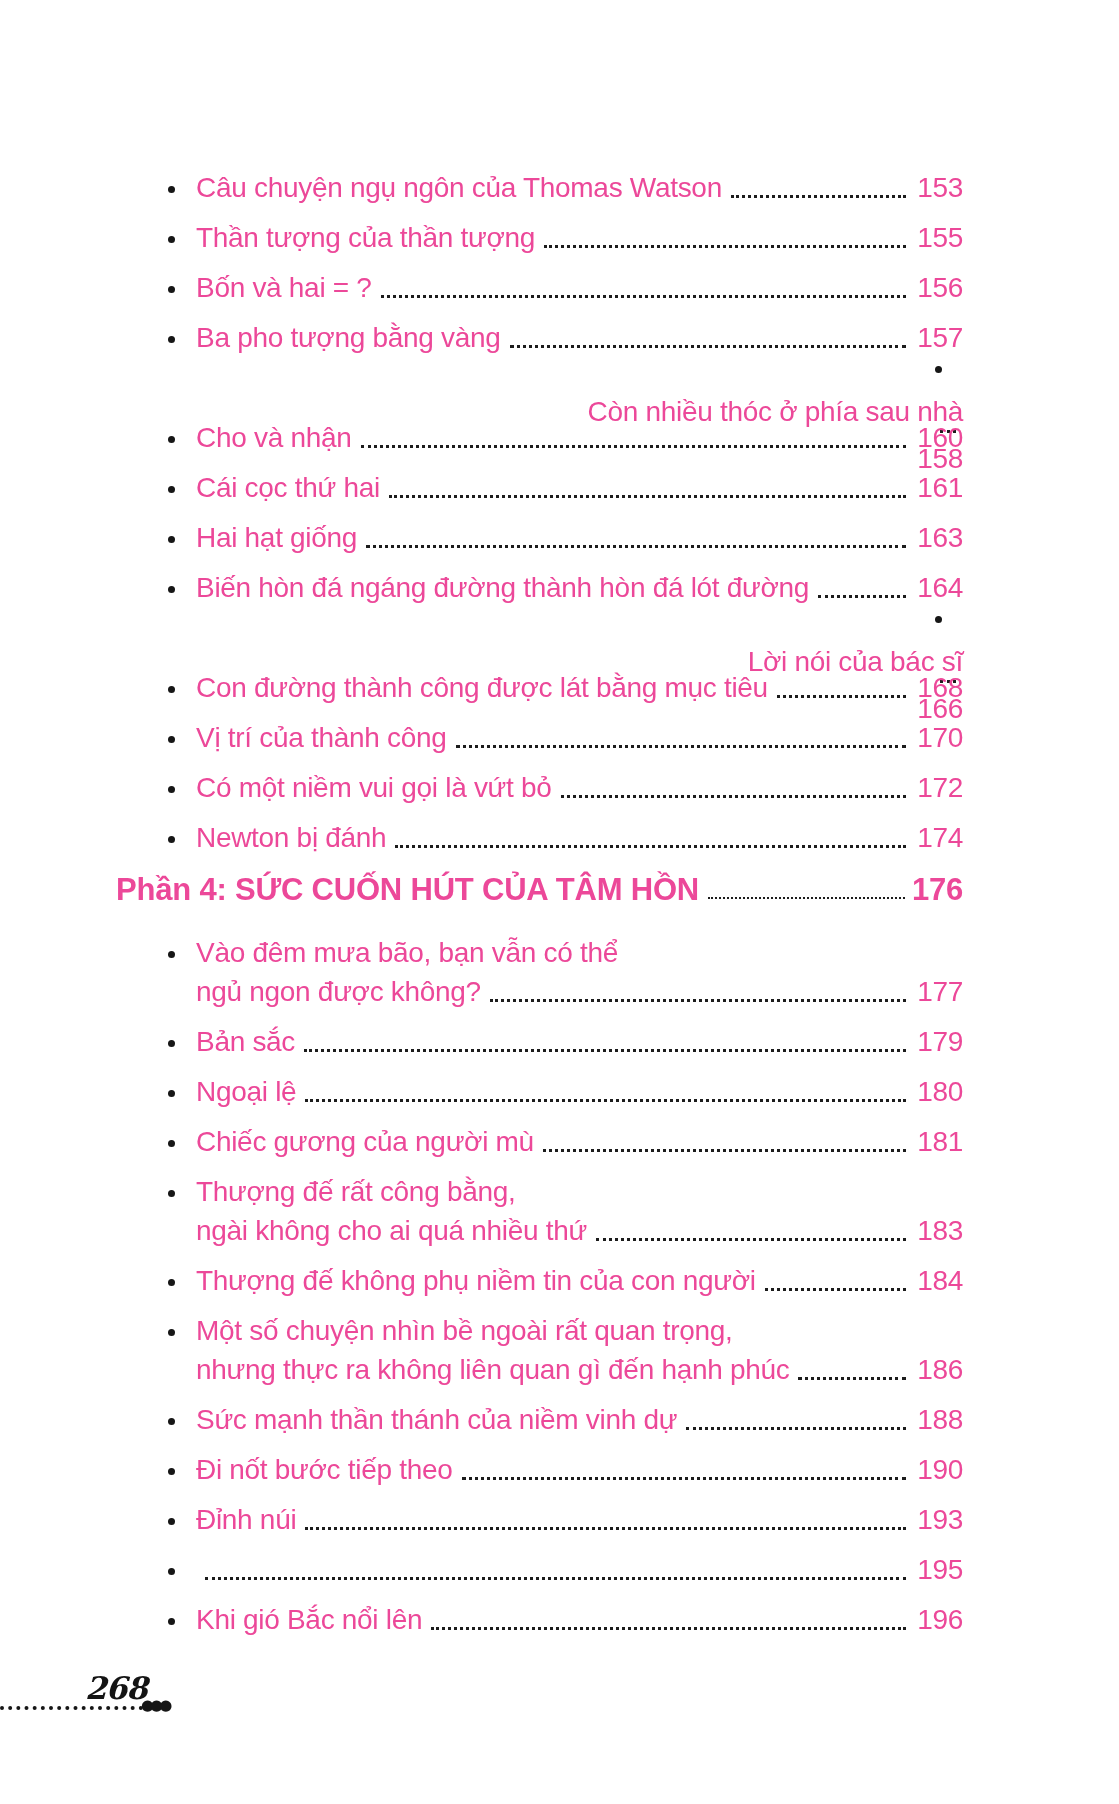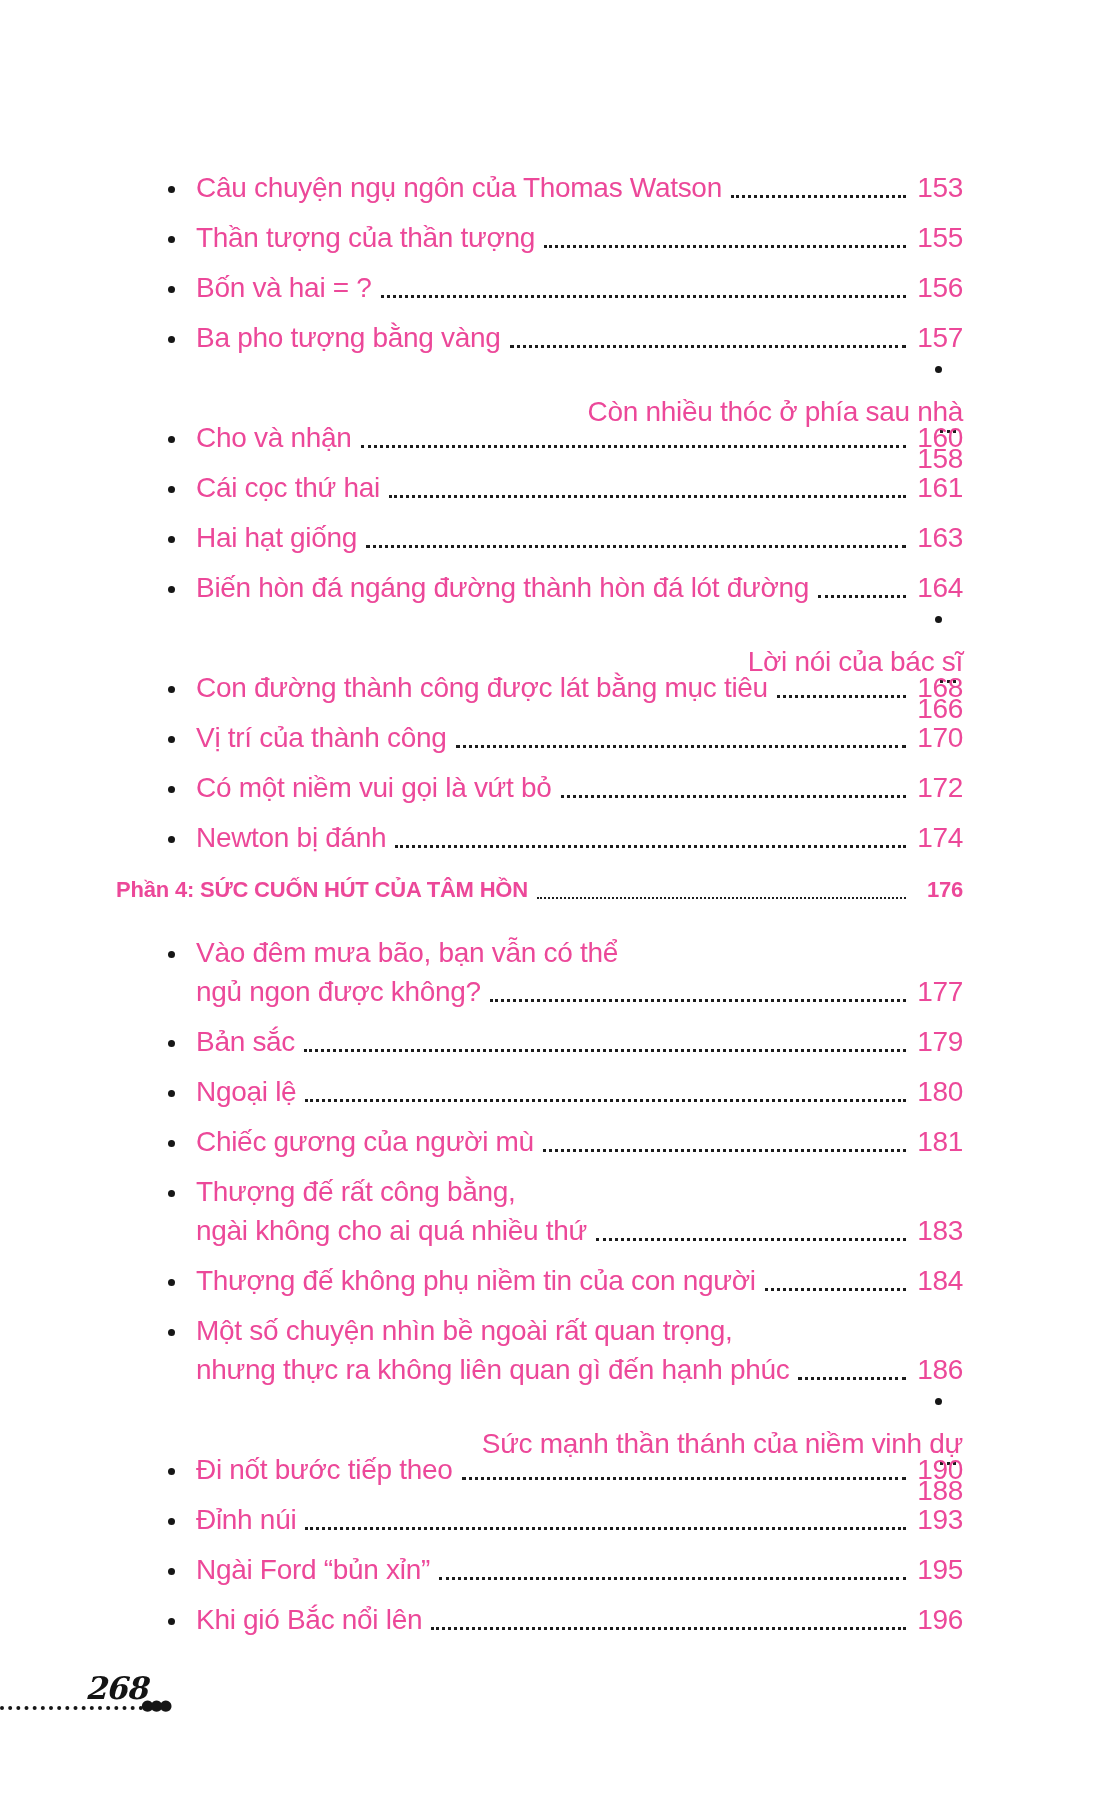--- a/index.html
+++ b/index.html
@@ -27,21 +27,21 @@
   .label { flex:0 0 auto; }
   .leader {
     flex:1 1 auto; min-width:16px; height:0;
     border-bottom:3px dotted #1c1c1c;
     margin:0 7px 8px 9px;
   }
   .leader.thin {
     border-bottom-width:2px; margin-bottom:9px;
   }
   .pagenum { flex:0 0 auto; min-width:50px; text-align:right; }
-  .section { font-weight:bold; font-size:22px; letter-spacing:-0.2px; }
+  .section { font-weight:bold; font-size:31px; letter-spacing:-0.2px; }
   .section .pagenum { font-weight:bold; }
   
   .footer-folio {
     position:absolute; left:88px; top:1670px;
     font-family:"DejaVu Serif","Liberation Serif",serif;
     font-style:italic; font-weight:bold; font-size:31px; color:#141414;
     letter-spacing:-1px; transform:skewX(-4deg);
   }
   .footer-rule { position:absolute; left:0; top:1700px; width:175px; height:16px; }
   .footer-rule .small-dots {
@@ -234,21 +234,21 @@
         <span class="bullet-wrap">
           <span class="bullet"></span>
         </span>
         <span class="label">Một số chuyện nhìn bề ngoài rất quan trọng,</span>
       </div>
       <div class="line entry cont" style="top: 1348px; left: 196px;">
         <span class="label">nhưng thực ra không liên quan gì đến hạnh phúc</span>
         <span class="leader"></span>
         <span class="pagenum">186</span>
       </div>
-      <div class="line entry" style="top: 1398px; left: 168px; flex-direction: column;">
+      <div class="line entry" style="top: 1398px; left: 168px;">
         <span class="bullet-wrap">
           <span class="bullet"></span>
         </span>
         <span class="label">Sức mạnh thần thánh của niềm vinh dự</span>
         <span class="leader"></span>
         <span class="pagenum">188</span>
       </div>
       <div class="line entry" style="top: 1448px; left: 168px;">
         <span class="bullet-wrap">
           <span class="bullet"></span>
@@ -262,21 +262,20 @@
           <span class="bullet"></span>
         </span>
         <span class="label">Đỉnh núi</span>
         <span class="leader"></span>
         <span class="pagenum">193</span>
       </div>
       <div class="line entry" style="top: 1548px; left: 168px;">
         <span class="bullet-wrap">
           <span class="bullet"></span>
         </span>
-        <span class="label">Ngài Ford “bủn xỉn”</span>
         <span class="leader"></span>
         <span class="pagenum">195</span>
       </div>
       <div class="line entry" style="top: 1598px; left: 168px;">
         <span class="bullet-wrap">
           <span class="bullet"></span>
         </span>
         <span class="label">Khi gió Bắc nổi lên</span>
         <span class="leader"></span>
         <span class="pagenum">196</span>

